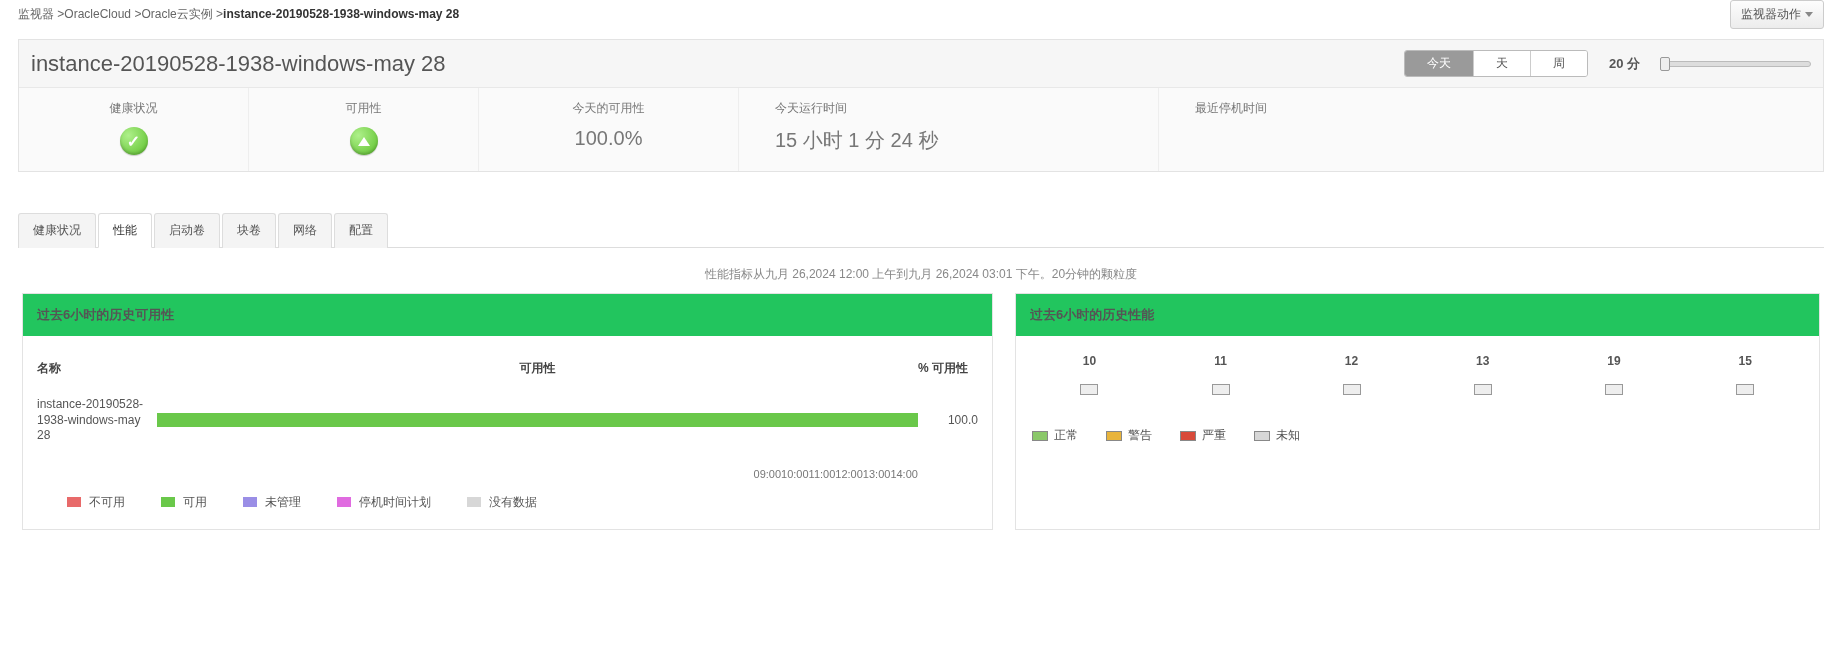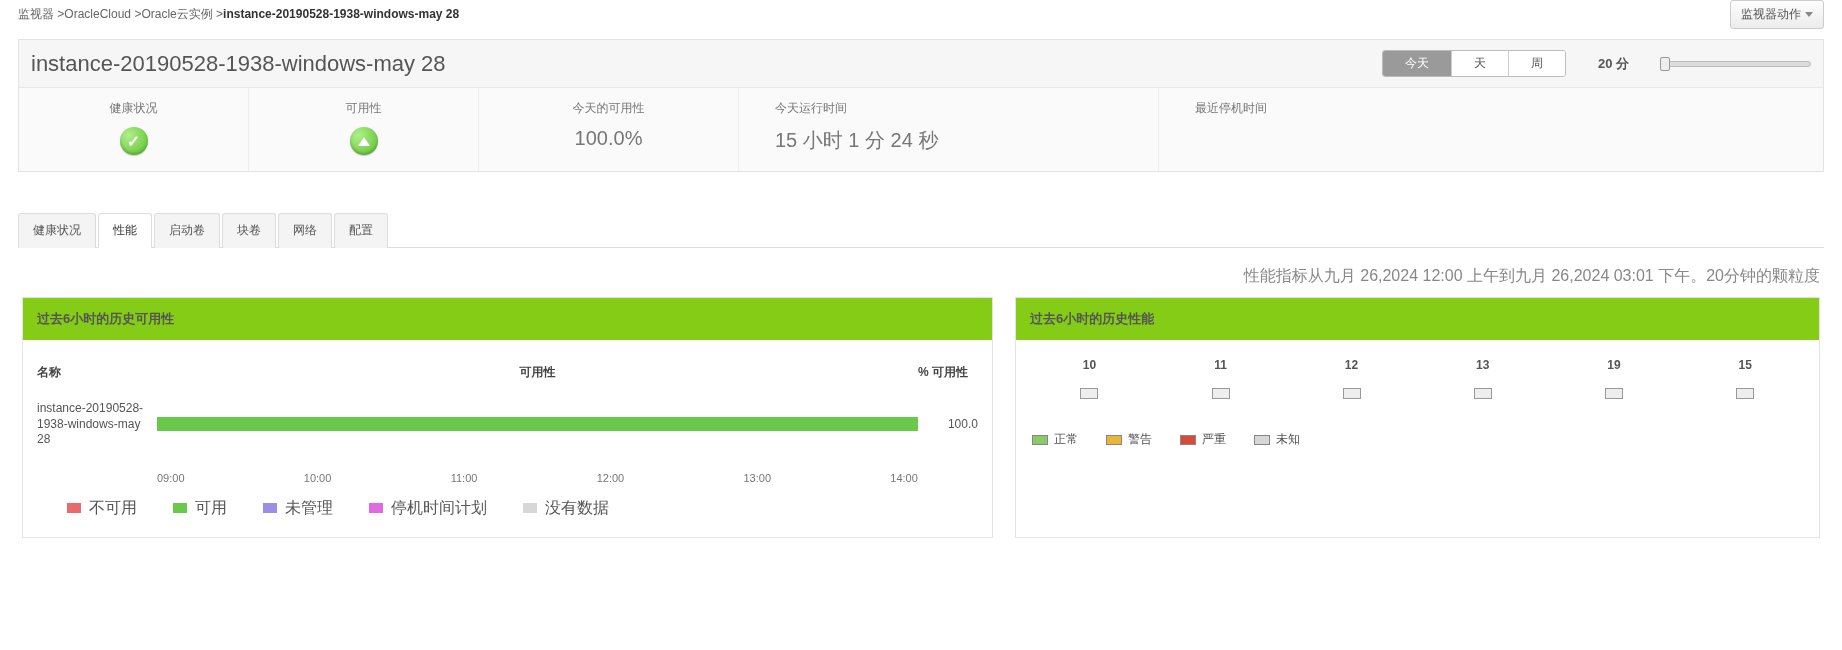--- a/index.html
+++ b/index.html
@@ -46,21 +46,21 @@
   }
   .panel-header {
     display: flex;
     align-items: center;
     justify-content: space-between;
     padding: 10px 12px;
     border-bottom: 1px solid #e8e8e8;
     background: #f6f6f6;
   }
   .title { font-size: 22px; color: #555; }
-  .range-area { display: flex; align-items: center; gap: 32px; text-align: center; }
+  .range-area { display: flex; align-items: center; gap: 21px; text-align: center; }
   .seg {
     display: flex;
     border: 1px solid #bbb;
     border-radius: 3px;
     overflow: hidden;
   }
   .seg-btn {
     padding: 4px 22px;
     background: #fff;
     color: #555;
@@ -135,43 +135,43 @@
     position: relative;
     top: 1px;
   }
   .tab.active {
     background: #fff;
     border-bottom: 1px solid #fff;
     color: #333;
   }
 
   .info-line {
-    text-align: right;
+    text-align: center;
     color: #888;
-    font-size: 16px;
+    font-size: 12px;
     margin: 18px 22px 10px 22px;
   }
 
   .cards {
     display: flex;
     gap: 22px;
     margin: 0 22px 20px 22px;
   }
   .card {
     border: 1px solid #e3e3e3;
     flex: 1;
     background: #fff;
   }
   .card-left { flex: 0 0 54%; }
   .card-header {
     padding: 12px 14px;
     font-weight: bold;
     color: #555;
     font-size: 13px;
-    background: #84cc16;
+    background: #22c55e;
   }
   .card-body { padding: 10px 14px 18px 14px; }
 
   .avail-table {
     display: grid;
     grid-template-columns: 120px 1fr 60px;
     align-items: center;
   }
   .avail-head {
     font-weight: bold; color: #444; font-size: 12px;
@@ -182,28 +182,28 @@
   .row-name { color: #555; font-size: 12px; line-height: 1.3; padding: 6px 0;}
   .bar-track {
     height: 14px;
     background: #6ac84a;
     width: 100%;
   }
   .row-val { text-align: right; color: #555; }
 
   .time-axis {
     display: flex;
-    justify-content: space-between;
+    justify-content: flex-end;
     color: #777;
     font-size: 11px;
     margin: 18px 0 12px 120px;
     padding-right: 60px;
   }
 
-  .legend { display: flex; gap: 36px; color:#555; font-size:16px; margin-top: 14px; padding-left: 30px;}
+  .legend { display: flex; gap: 36px; color:#555; font-size:12px; margin-top: 14px; padding-left: 30px;}
   .legend-item { display: flex; align-items: center; gap: 8px; }
   .sw { width: 14px; height: 10px; display:inline-block; }
 
   .perf-hours {
     display: flex;
     justify-content: space-around;
     font-weight: bold;
     color: #555;
     padding: 18px 8px 10px 8px;
     font-size: 12px;

